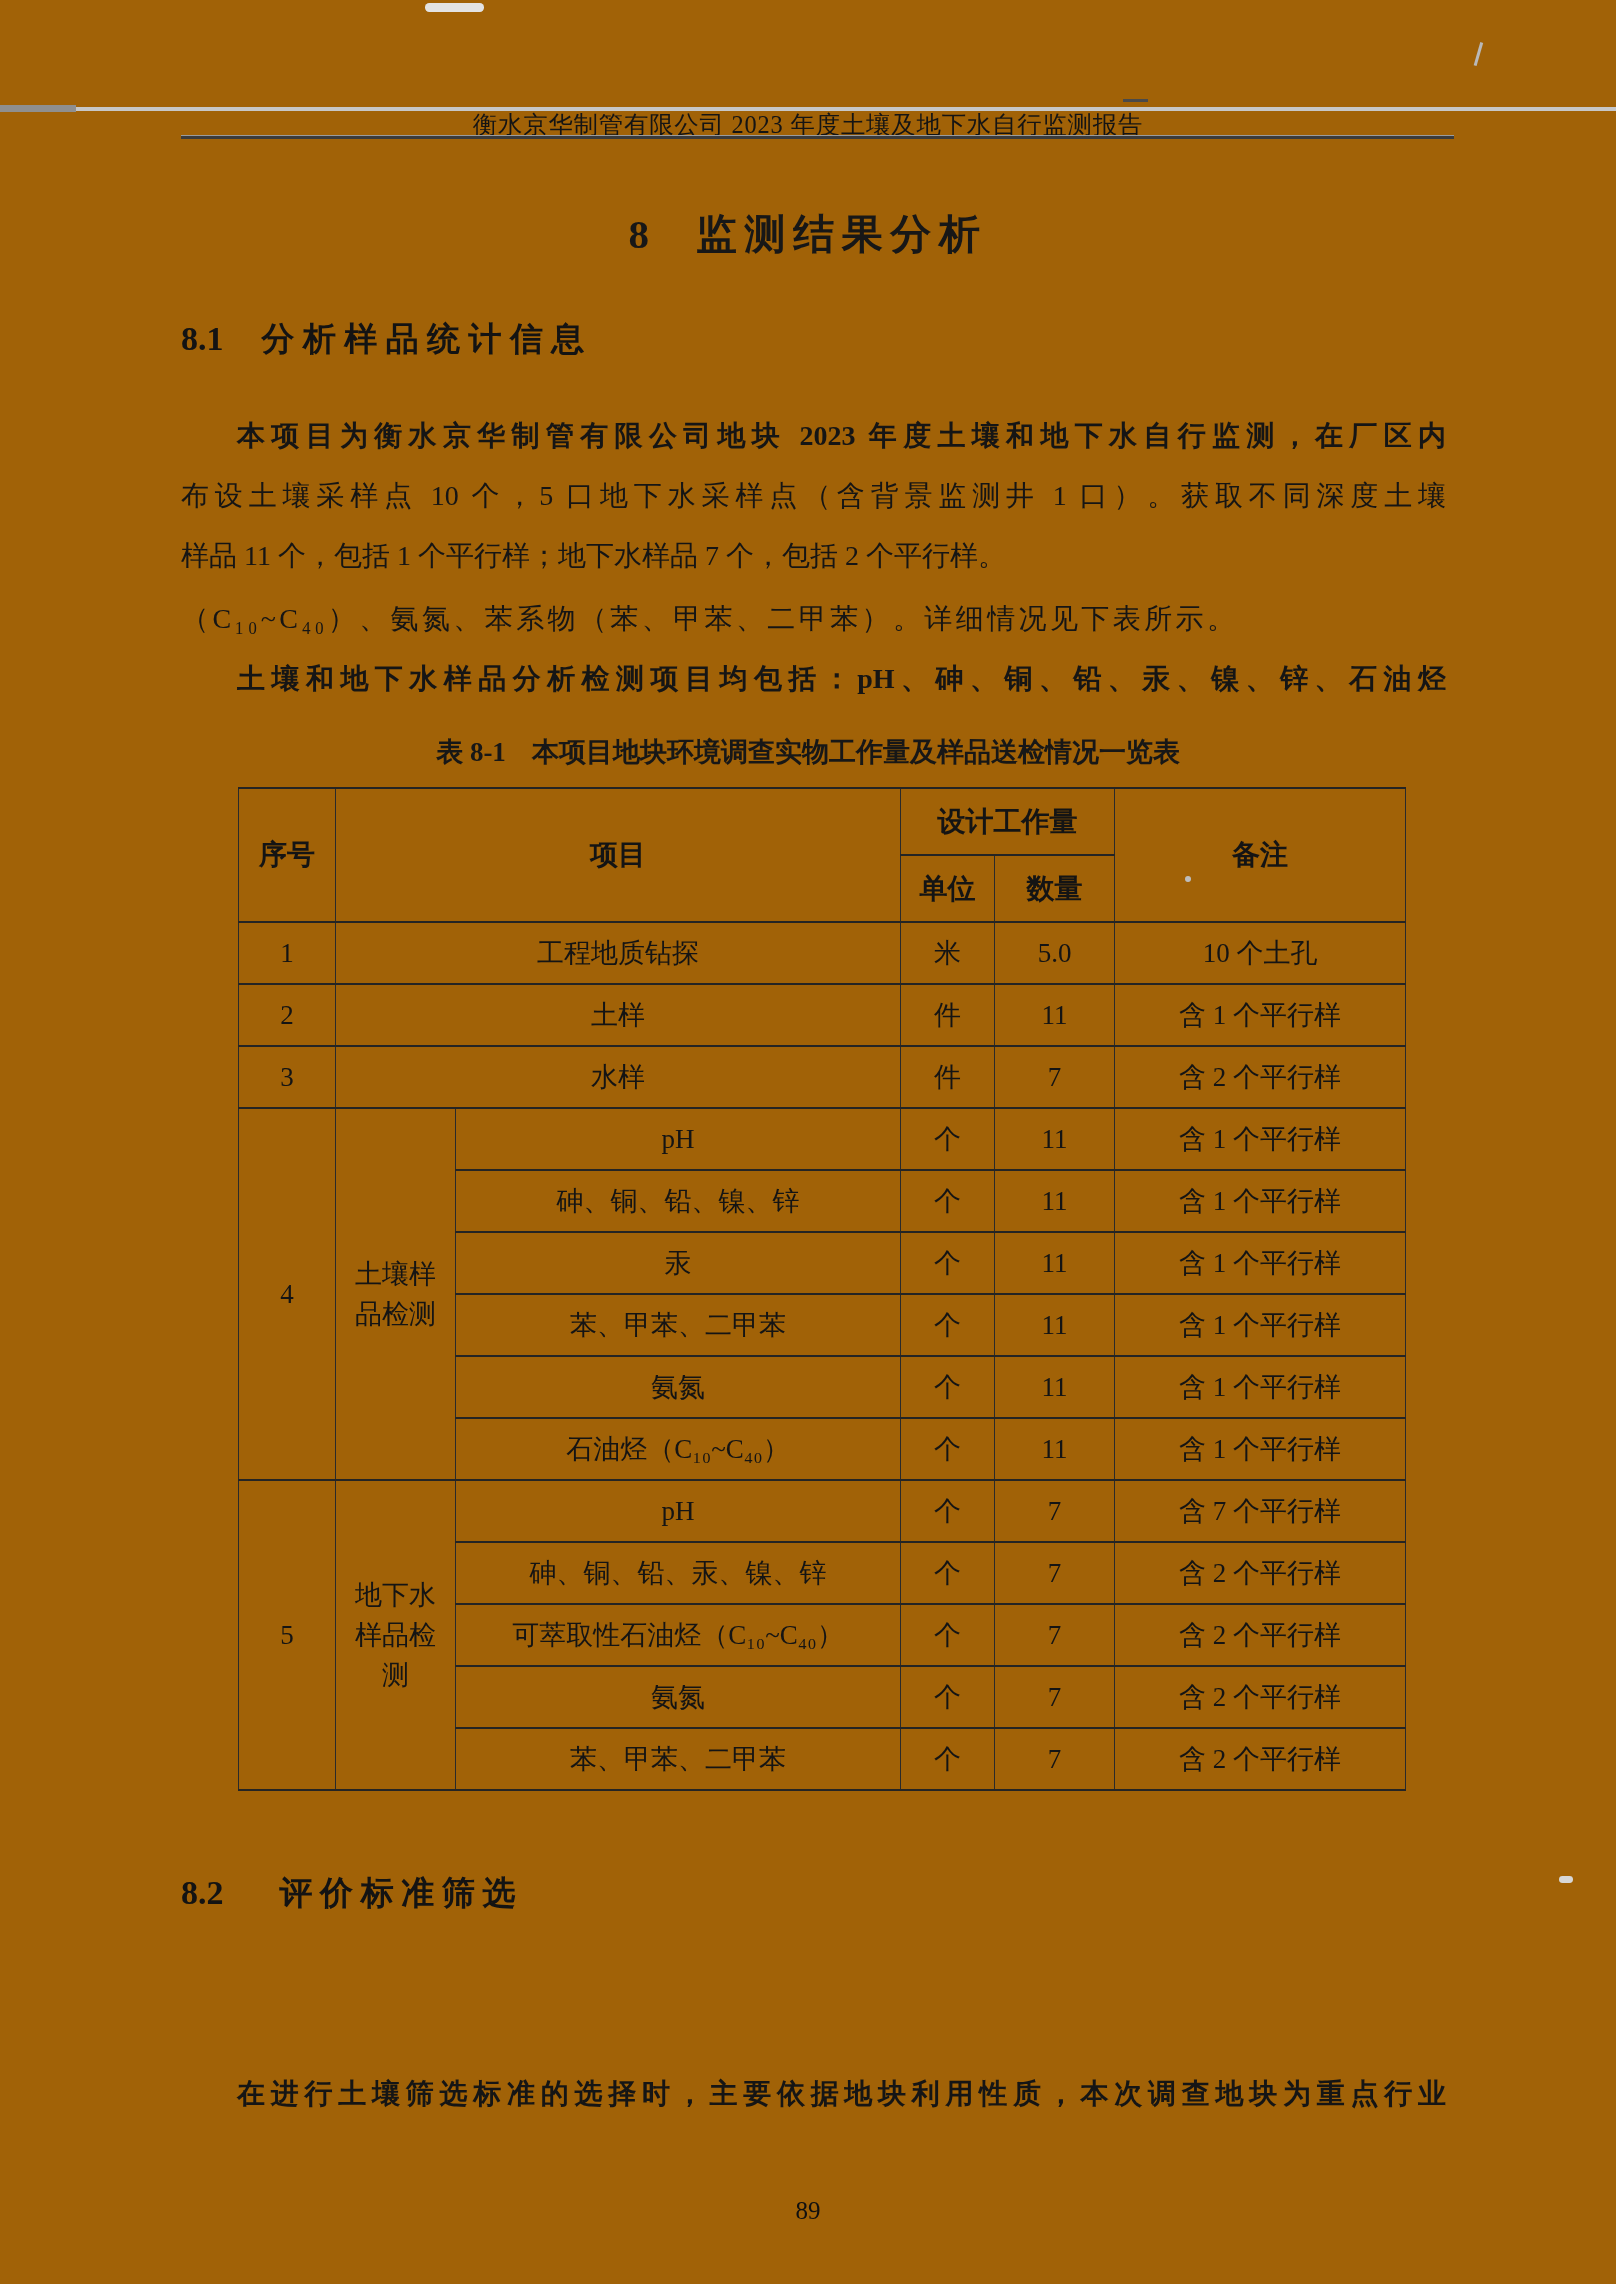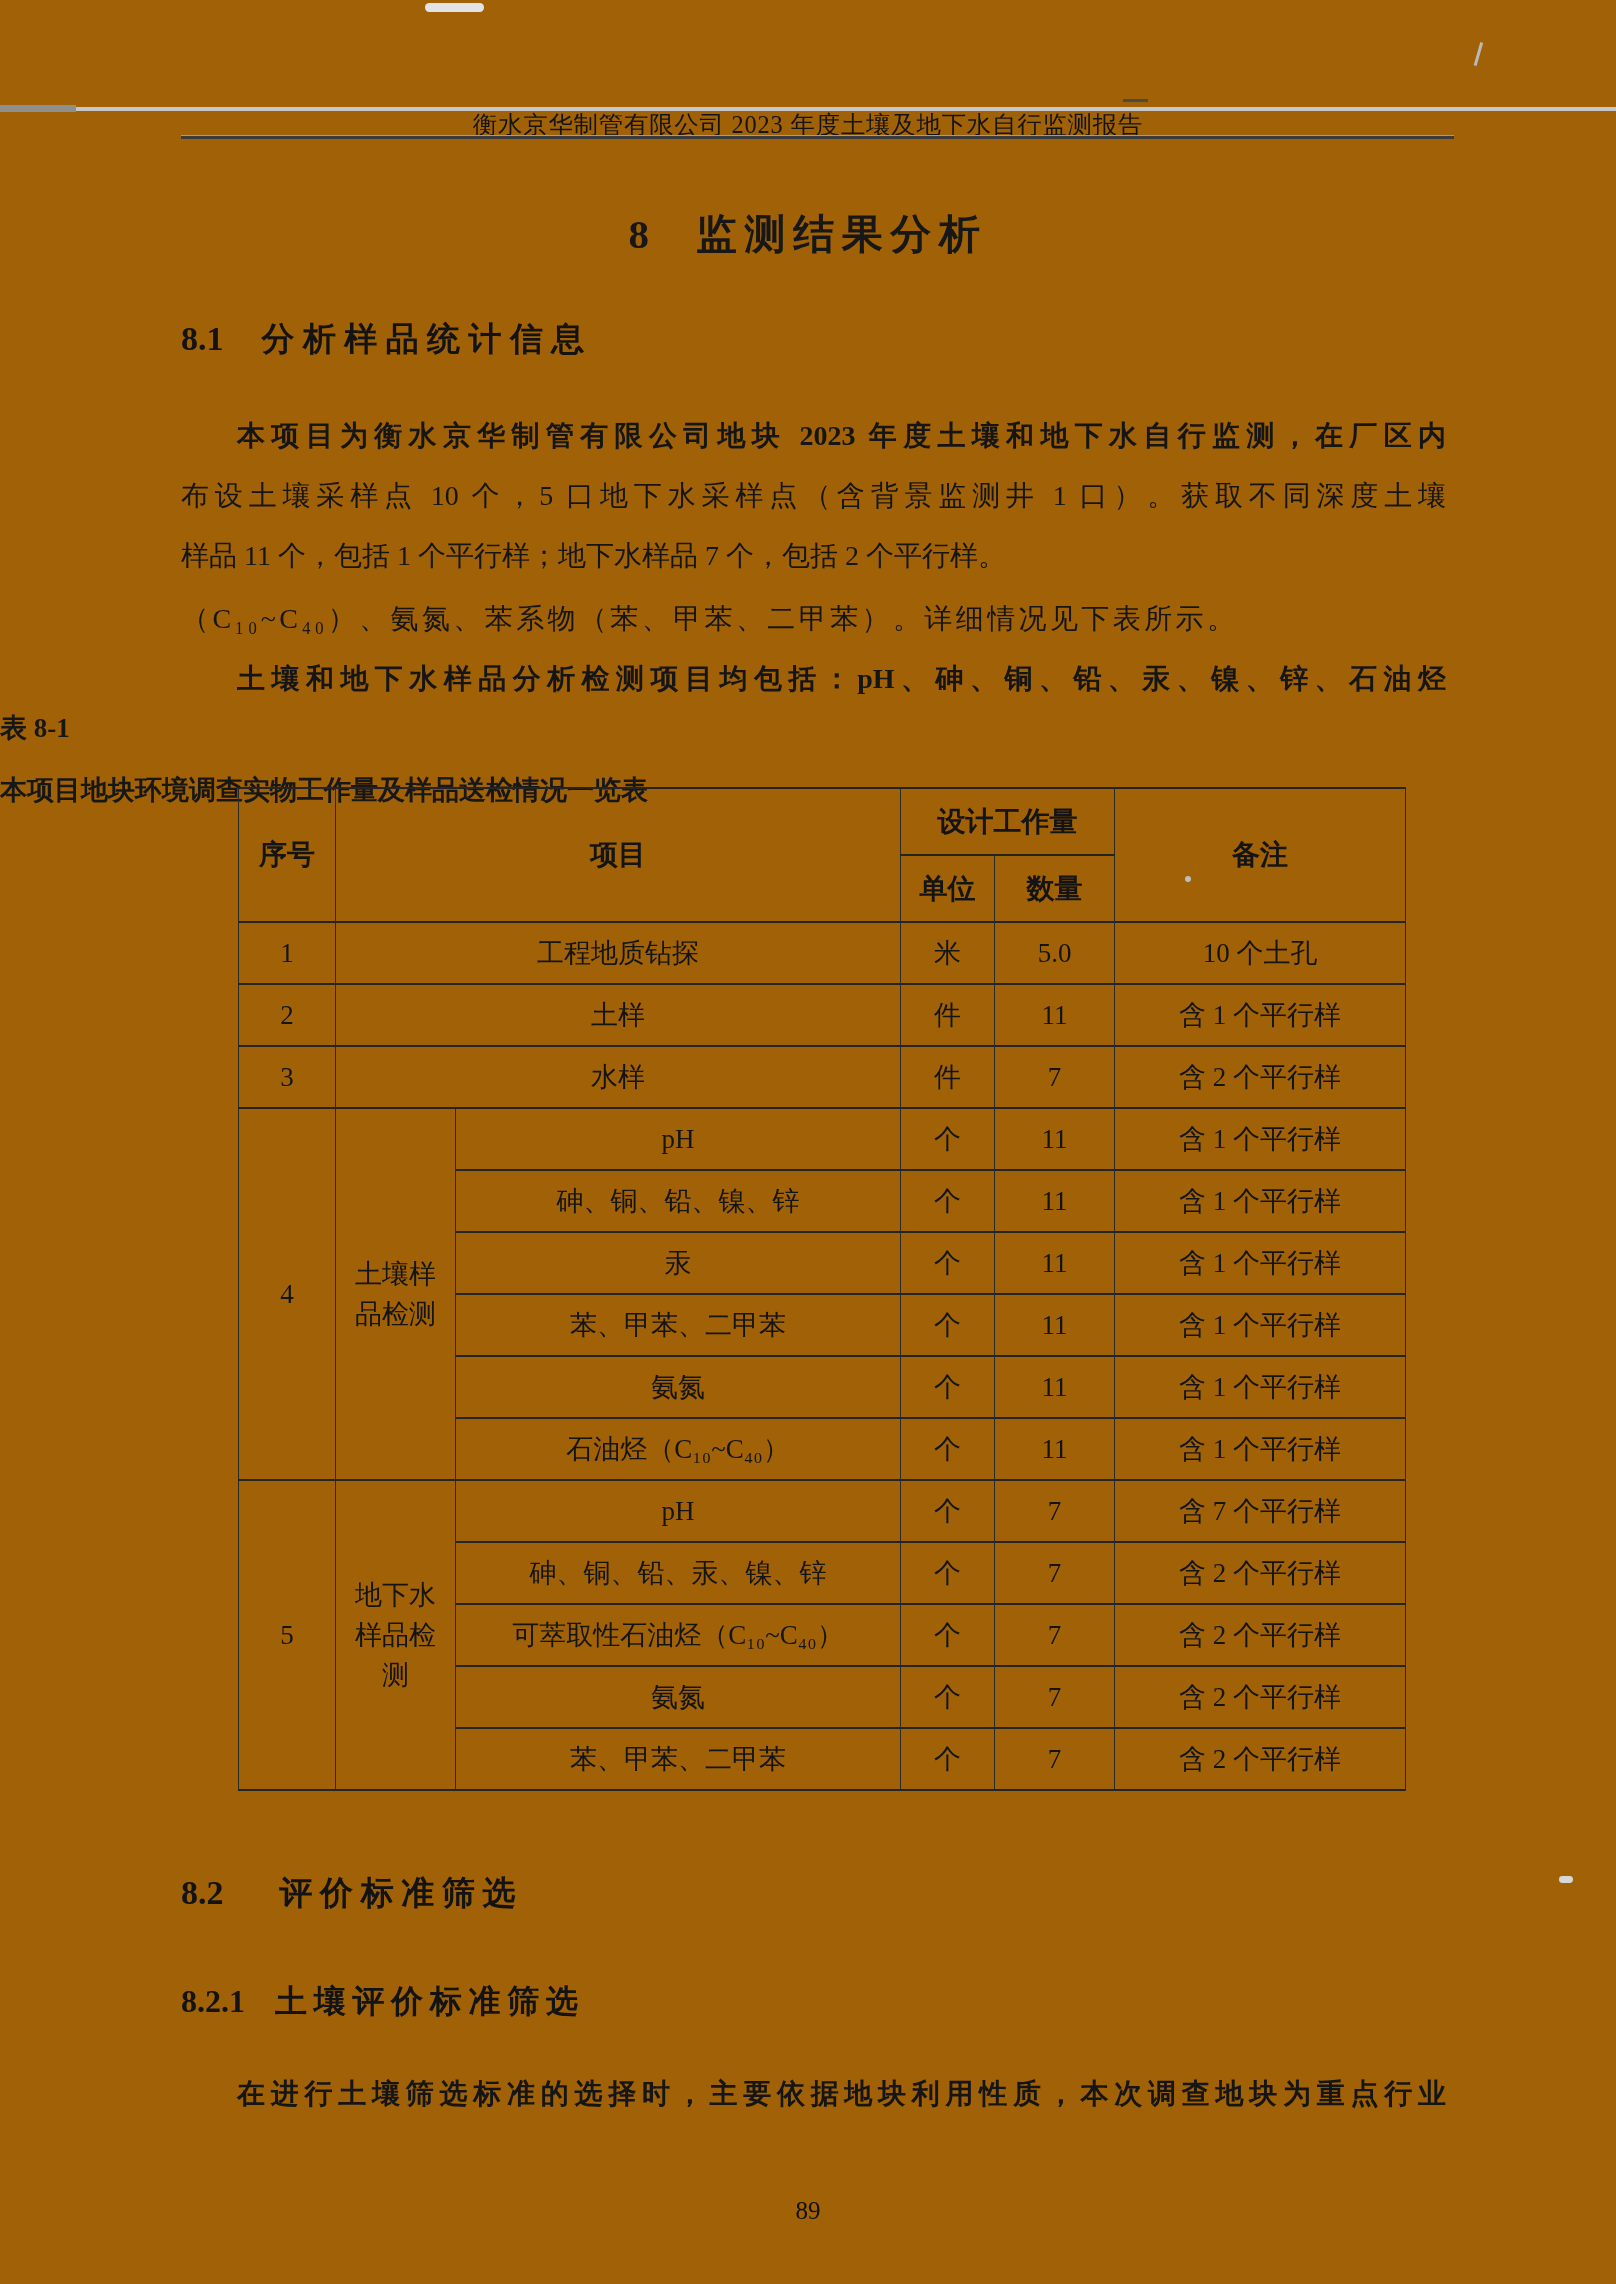--- a/index.html
+++ b/index.html
@@ -37,21 +37,21 @@
   .para { position:absolute; left:181px; width:1265px; font-size:28px; line-height:60px; color:#151515; }
   .para .line { text-align:justify; text-align-last:justify; white-space:nowrap; }
   .para .line.last { text-align-last:left; }
   .para .line.indent { text-indent:56px;font-weight:bold; }
   .para .line.sp { letter-spacing:3.4px; }
   #p1 { top:406px; }
   #p2 { top:589px; }
   #p3 { top:2064px; }
 
   
-  .table-caption { position:absolute; top:710px; left:0; width:100%; display:flex; justify-content:center; align-items:baseline; gap:26px; font-weight:bold; font-size:27px;flex-direction:column; }
+  .table-caption { position:absolute; top:734px; left:0; width:100%; display:flex; justify-content:center; align-items:baseline; gap:26px; font-weight:bold; font-size:27px; }
   table.worklist { position:absolute; top:787px; left:238px; width:1167px; border-collapse:collapse; table-layout:fixed; background:transparent; }
   table.worklist th, table.worklist td {
     border-left:1.7px solid #2a2a2a; border-right:1.7px solid #2a2a2a;
     border-top:2.5px solid #242424; border-bottom:2.5px solid #242424;
     text-align:center; vertical-align:middle; padding:0; font-size:27px; color:#141414;
   }
   table.worklist th { font-weight:bold; font-size:28px; }
   tr.hrow { height:67px; }
   tr.brow { height:62px; }
   .group-label-inner { display:inline-block; width:86px; word-break:break-all; line-height:40px; text-align:center; }
@@ -215,24 +215,20 @@
         <td>含 2 个平行样</td>
       </tr>
     </tbody>
   </table>
 
   <div class="sec-heading h82">
     <span class="num">8.2</span>
     <span class="txt">评价标准筛选</span>
   </div>
 
-  <div class="sec-heading h821">
-    <span class="num">8.2.1</span>
-    <span class="txt">土壤评价标准筛选</span>
-  </div>
 
   <div class="para" id="p3">
     <div class="line indent">在进行土壤筛选标准的选择时，主要依据地块利用性质，本次调查地块为重点行业</div>
   </div>
 
   <div class="page-num">89</div>
 
 </div>
 
 

